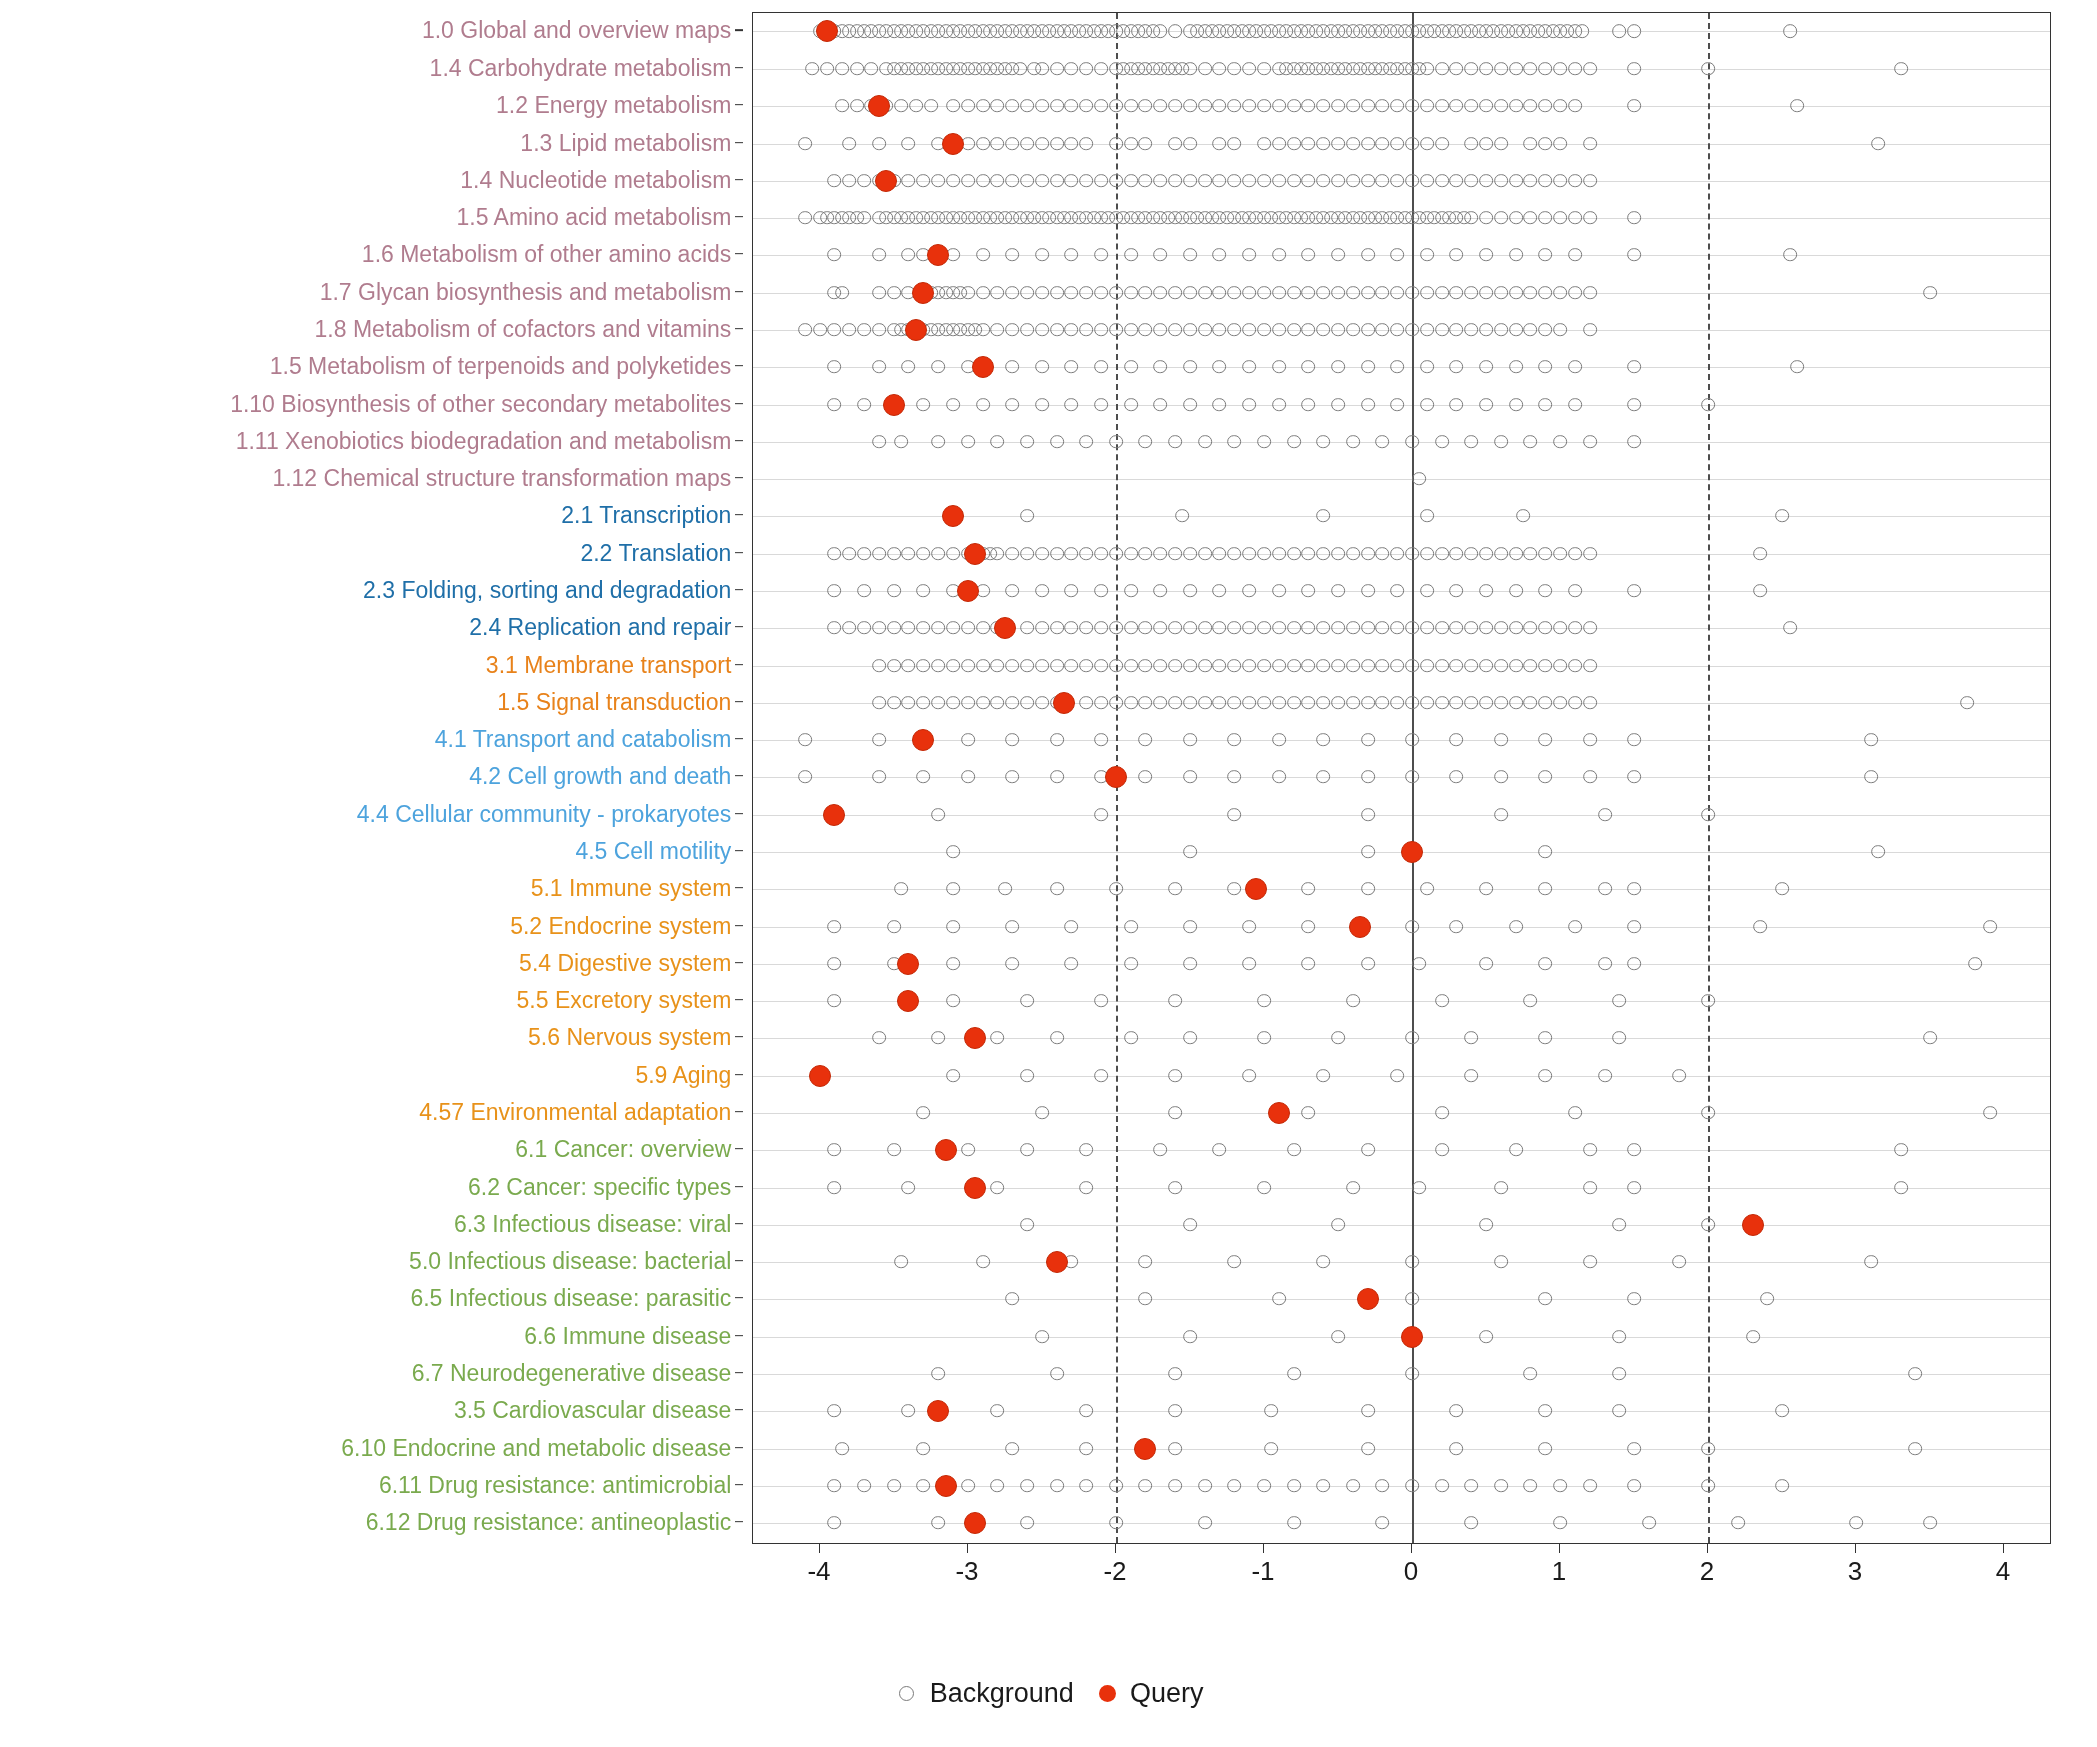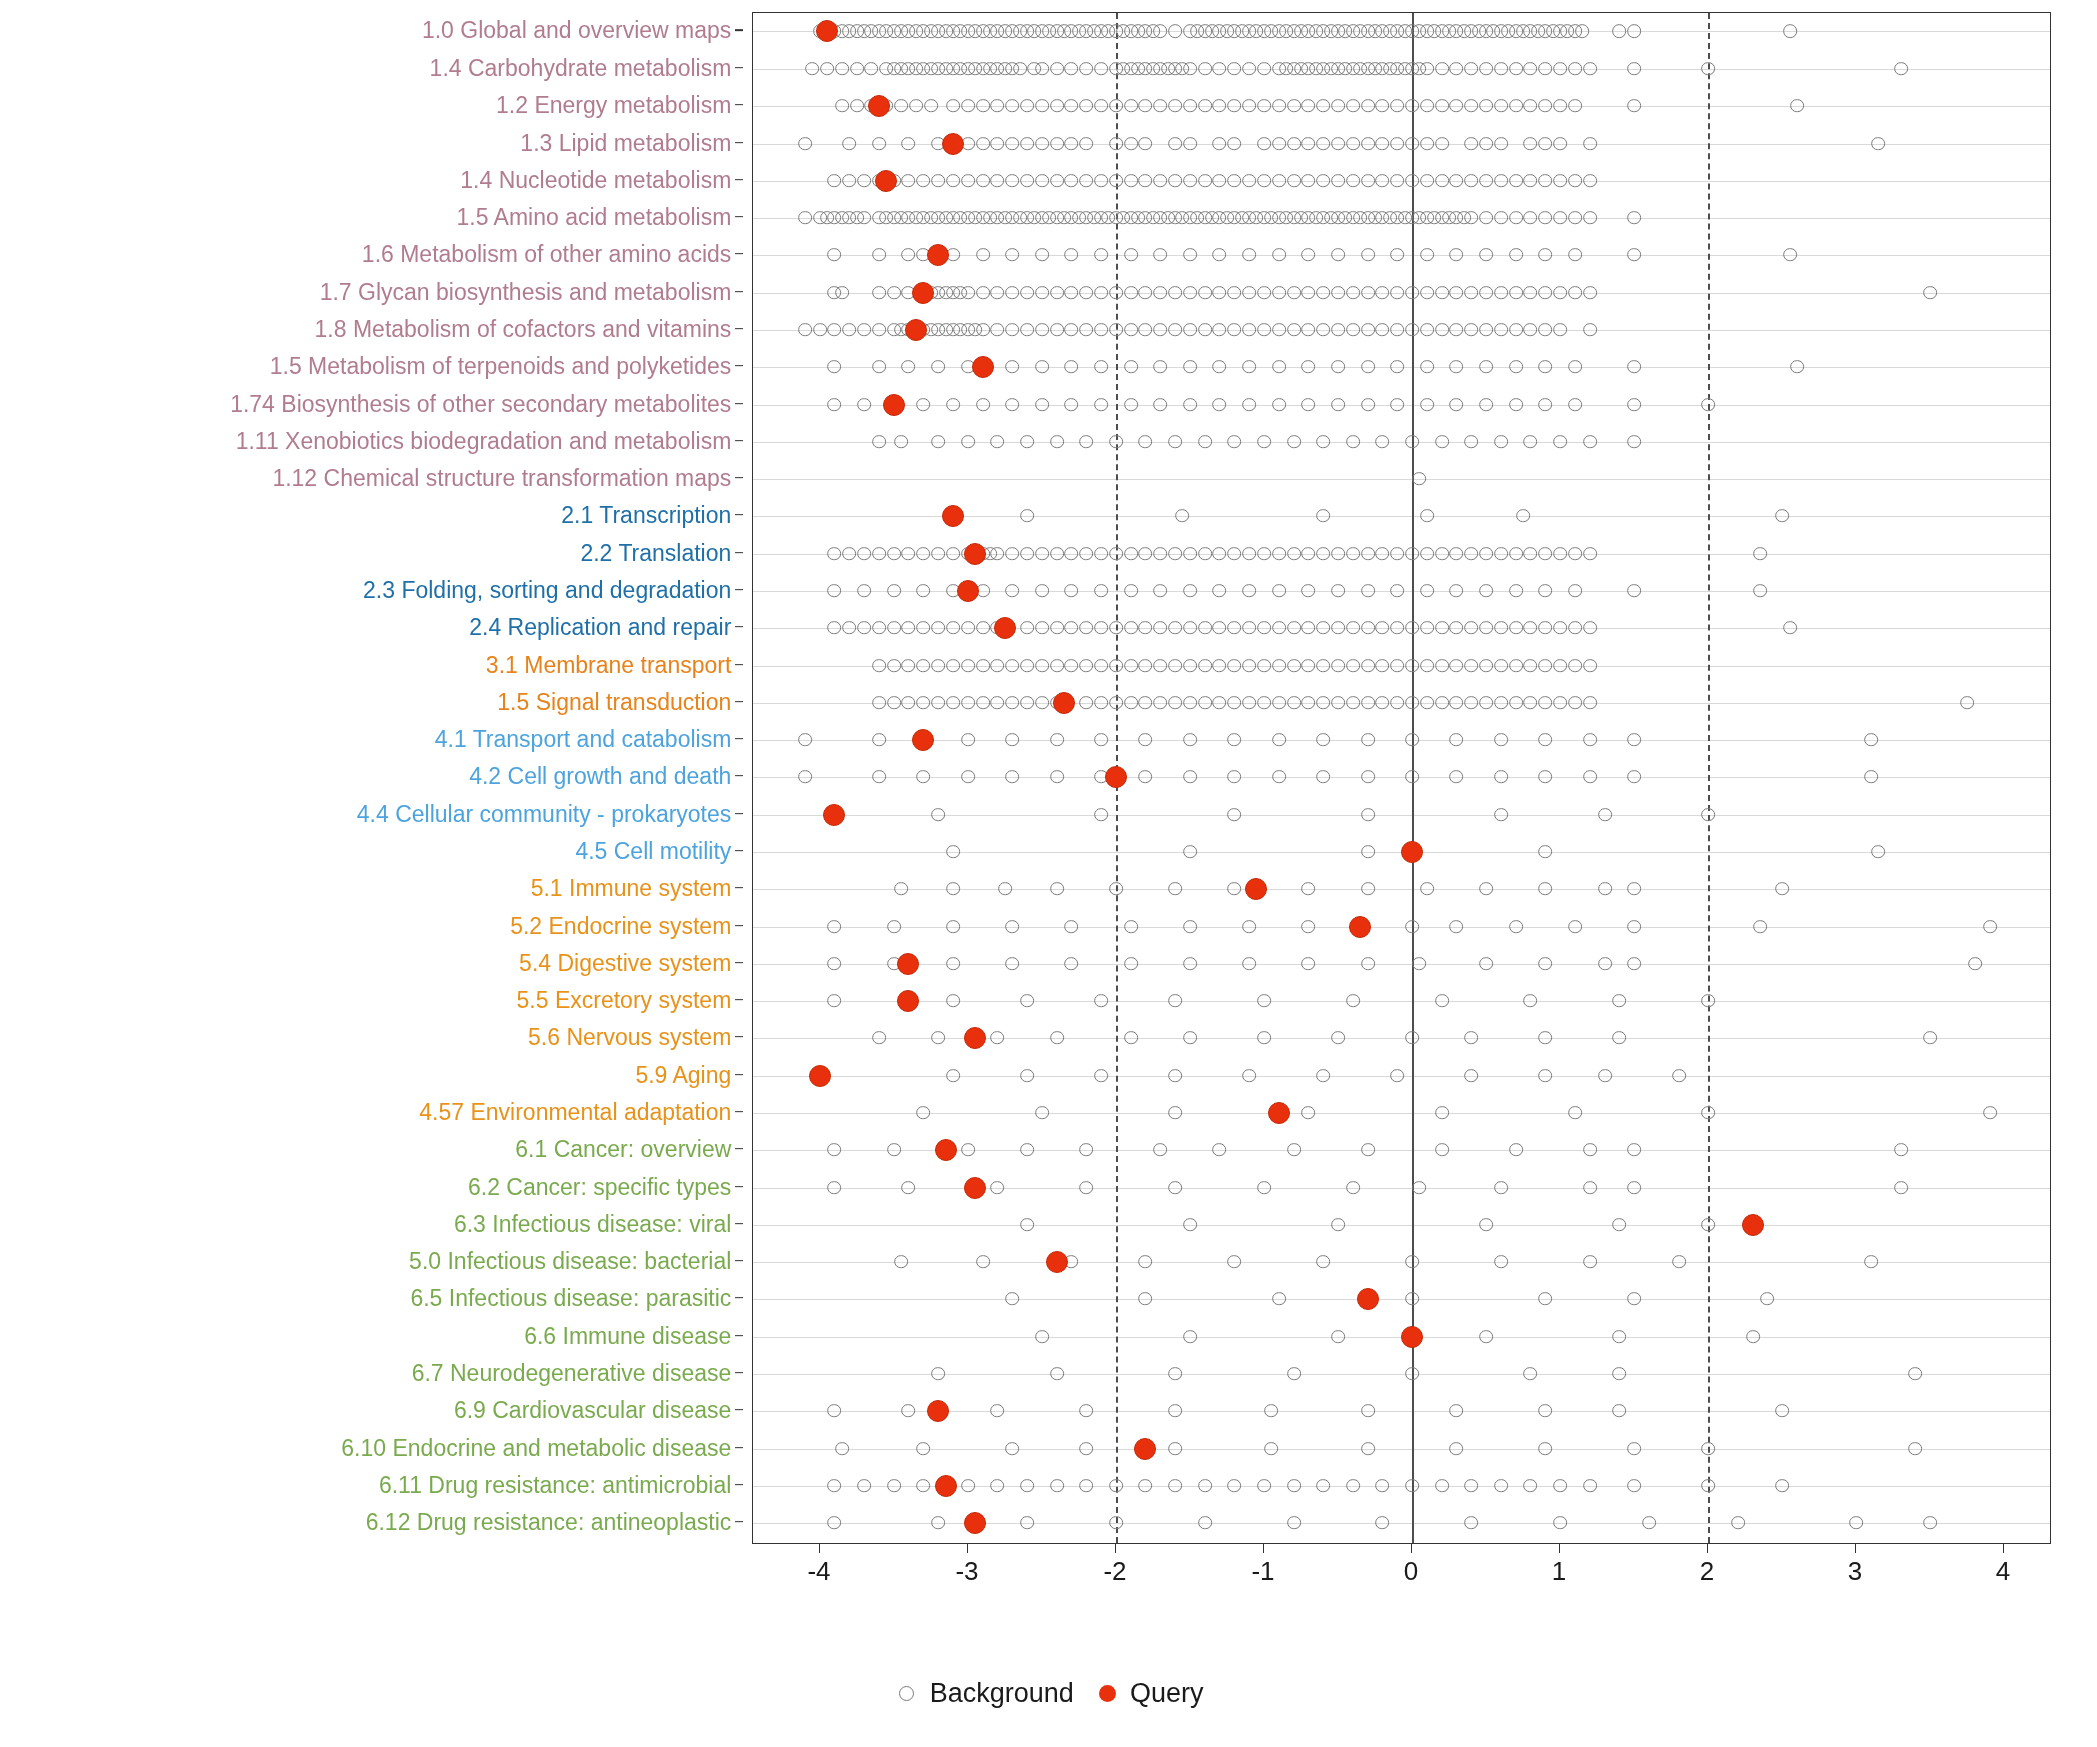--- a/index.html
+++ b/index.html
@@ -182,21 +182,21 @@
       <div class="row-label" style="top: 205px; color: rgb(176, 124, 142);">1.5 Amino acid metabolism</div>
       <div class="tick-mark" style="top: 205px;"></div>
       <div class="row-label" style="top: 242px; color: rgb(176, 124, 142);">1.6 Metabolism of other amino acids</div>
       <div class="tick-mark" style="top: 242px;"></div>
       <div class="row-label" style="top: 280px; color: rgb(176, 124, 142);">1.7 Glycan biosynthesis and metabolism</div>
       <div class="tick-mark" style="top: 280px;"></div>
       <div class="row-label" style="top: 317px; color: rgb(176, 124, 142);">1.8 Metabolism of cofactors and vitamins</div>
       <div class="tick-mark" style="top: 317px;"></div>
       <div class="row-label" style="top: 354px; color: rgb(176, 124, 142);">1.5 Metabolism of terpenoids and polyketides</div>
       <div class="tick-mark" style="top: 354px;"></div>
-      <div class="row-label" style="top: 392px; color: rgb(176, 124, 142);">1.74 Biosynthesis of other secondary metabolites</div>
+      <div class="row-label" style="top: 392px; color: rgb(176, 124, 142);">1.10 Biosynthesis of other secondary metabolites</div>
       <div class="tick-mark" style="top: 392px;"></div>
       <div class="row-label" style="top: 429px; color: rgb(176, 124, 142);">1.11 Xenobiotics biodegradation and metabolism</div>
       <div class="tick-mark" style="top: 429px;"></div>
       <div class="row-label" style="top: 466px; color: rgb(176, 124, 142);">1.12 Chemical structure transformation maps</div>
       <div class="tick-mark" style="top: 466px;"></div>
       <div class="row-label" style="top: 503px; color: rgb(31, 111, 168);">2.1 Transcription</div>
       <div class="tick-mark" style="top: 503px;"></div>
       <div class="row-label" style="top: 541px; color: rgb(31, 111, 168);">2.2 Translation</div>
       <div class="tick-mark" style="top: 541px;"></div>
       <div class="row-label" style="top: 578px; color: rgb(31, 111, 168);">2.3 Folding, sorting and degradation</div>
@@ -236,21 +236,21 @@
       <div class="row-label" style="top: 1212px; color: rgb(122, 170, 78);">6.3 Infectious disease: viral</div>
       <div class="tick-mark" style="top: 1212px;"></div>
       <div class="row-label" style="top: 1249px; color: rgb(122, 170, 78);">5.0 Infectious disease: bacterial</div>
       <div class="tick-mark" style="top: 1249px;"></div>
       <div class="row-label" style="top: 1286px; color: rgb(122, 170, 78);">6.5 Infectious disease: parasitic</div>
       <div class="tick-mark" style="top: 1286px;"></div>
       <div class="row-label" style="top: 1324px; color: rgb(122, 170, 78);">6.6 Immune disease</div>
       <div class="tick-mark" style="top: 1324px;"></div>
       <div class="row-label" style="top: 1361px; color: rgb(122, 170, 78);">6.7 Neurodegenerative disease</div>
       <div class="tick-mark" style="top: 1361px;"></div>
-      <div class="row-label" style="top: 1398px; color: rgb(122, 170, 78);">6.9 Cardiovascular disease</div>
+      <div class="row-label" style="top: 1398px; color: rgb(122, 170, 78);">3.5 Cardiovascular disease</div>
       <div class="tick-mark" style="top: 1398px;"></div>
       <div class="row-label" style="top: 1436px; color: rgb(122, 170, 78);">6.10 Endocrine and metabolic disease</div>
       <div class="tick-mark" style="top: 1436px;"></div>
       <div class="row-label" style="top: 1473px; color: rgb(122, 170, 78);">6.11 Drug resistance: antimicrobial</div>
       <div class="tick-mark" style="top: 1473px;"></div>
       <div class="row-label" style="top: 1510px; color: rgb(122, 170, 78);">6.12 Drug resistance: antineoplastic</div>
       <div class="tick-mark" style="top: 1510px;"></div>
     </div>
 
   <div class="plot-area" id="plot-area">

